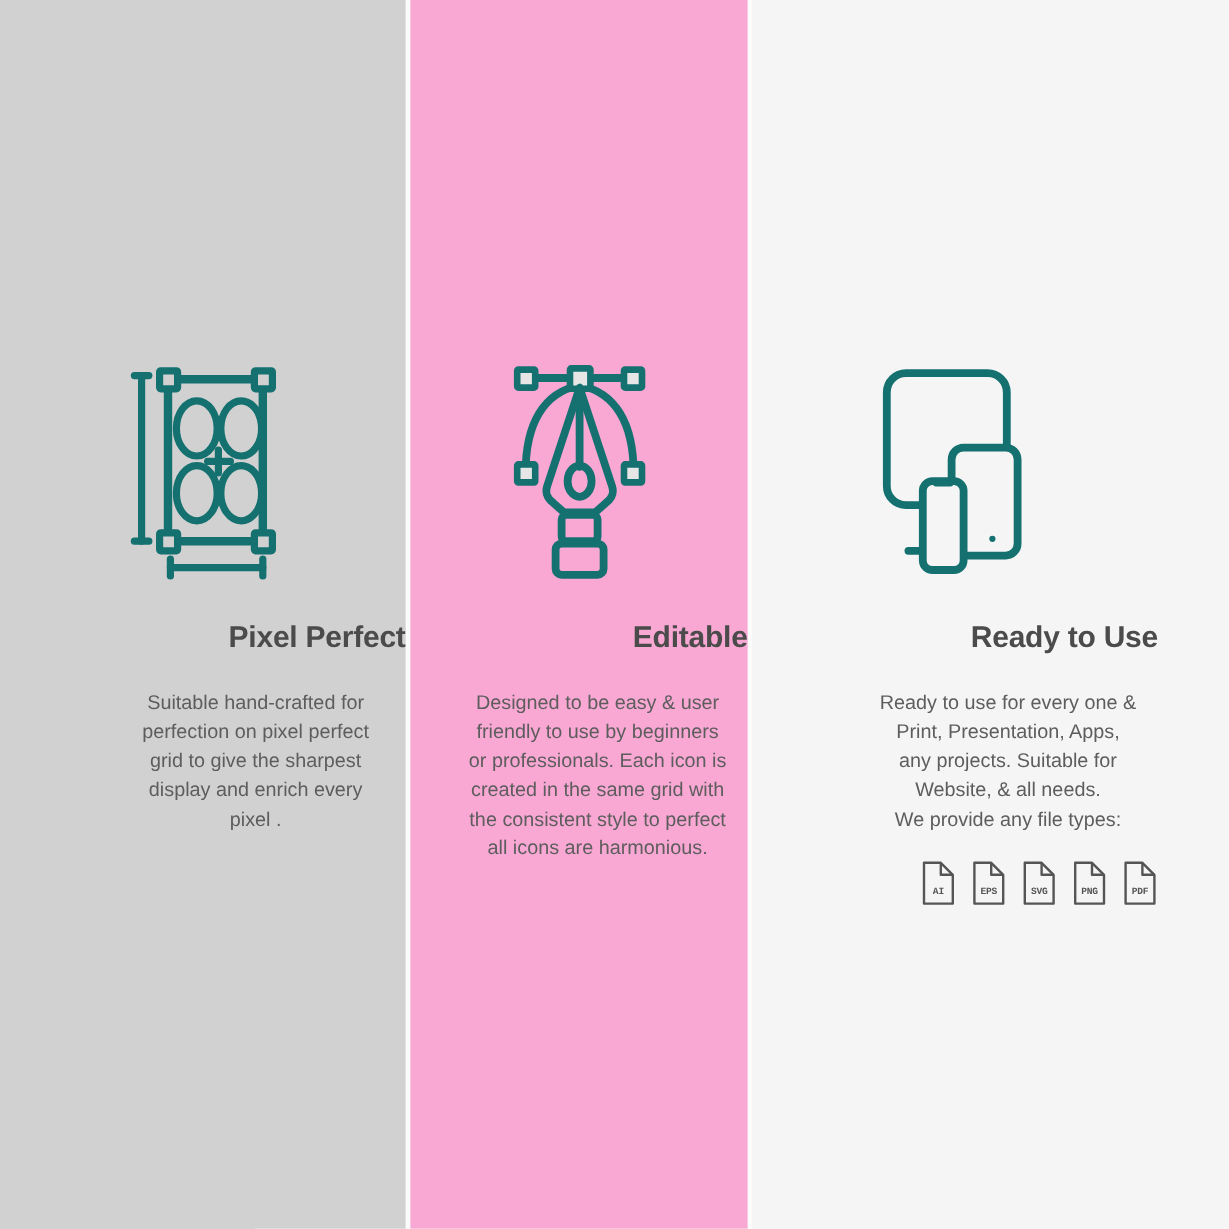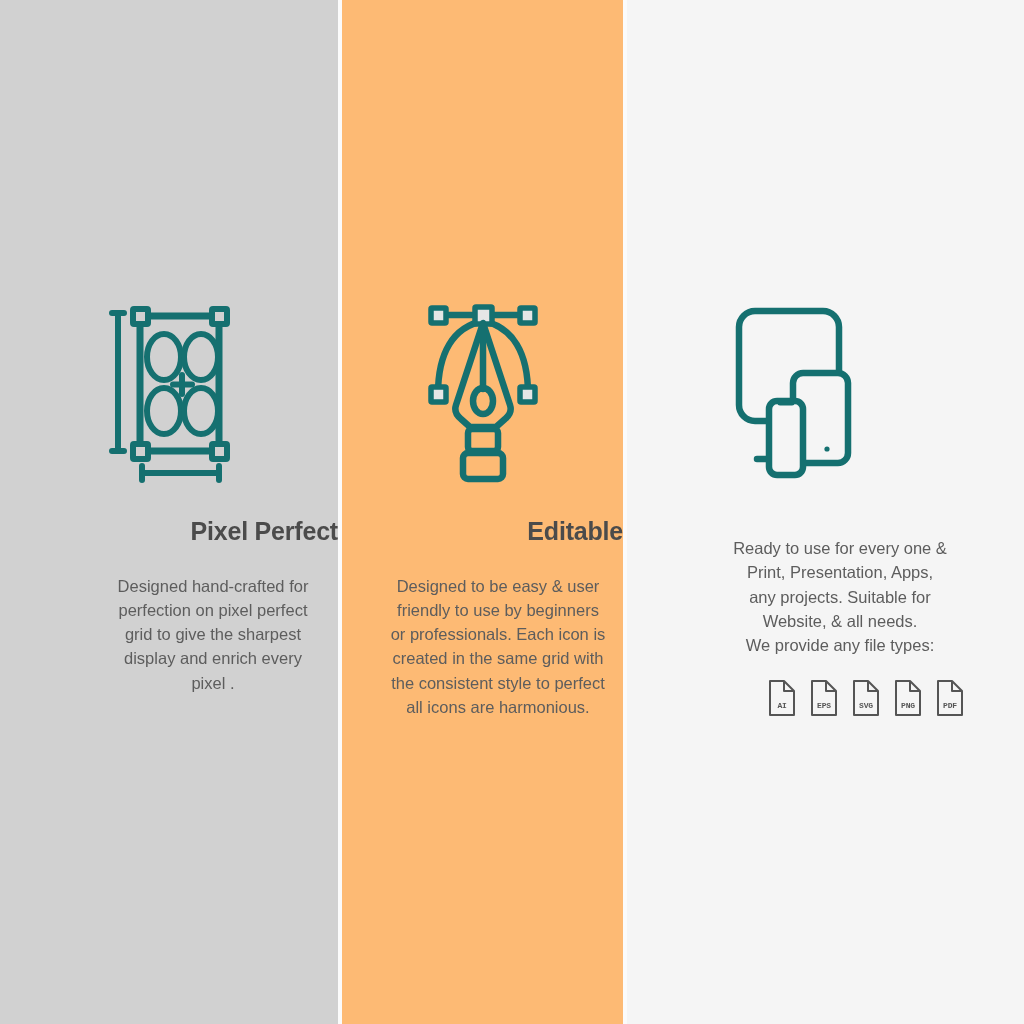--- a/index.html
+++ b/index.html
@@ -24,21 +24,21 @@
     position: relative;
     height: 1024px;
     display: flex;
     flex-direction: column;
     align-items: flex-end;
     box-sizing: border-box;
   }
 
   .panel-1 { width: 338px; background: #d1d1d1; }
   .divider { width: 4px; height: 1024px; background: #fbfbfb; flex: 0 0 4px; }
-  .panel-2 { width: 281px; background: #fdba74; }
+  .panel-2 { width: 281px; background: #f9a8d4; }
   .panel-3 { width: 338px; background: #f5f5f5; }
 
   .icon-wrap {
     height: 230px;
     width: 100%;
     margin-top: 278px;
     display: flex;
     align-items: center;
     justify-content: center;
   }
@@ -143,21 +143,21 @@
         <g stroke-width="6">
           <line x1="75" y1="74" x2="75" y2="93"></line>
           <line x1="66" y1="83.5" x2="85" y2="83.5"></line>
         </g>
       </svg>
     </div>
 
     <div class="panel-title">Pixel Perfect</div>
 
     <div class="panel-body">
-      <span class="ln">Designed hand-crafted for</span>
+      <span class="ln">Suitable hand-crafted for</span>
       <span class="ln">perfection on pixel perfect</span>
       <span class="ln">grid to give the sharpest</span>
       <span class="ln">display and enrich every</span>
       <span class="ln">pixel .</span>
     </div>
   </div>
 
   <div class="divider"></div>
 
   <div class="panel panel-2">
@@ -226,20 +226,21 @@
           <circle cx="96" cy="146" r="2.6" fill="#157070" stroke="none"></circle>
         </g>
 
         <g>
           <rect x="38" y="98" width="34" height="74" rx="8" fill="#f5f5f5"></rect>
           <path d="M49 100 L 61 100" stroke-width="5"></path>
         </g>
       </svg>
     </div>
 
+    <div class="panel-title">Ready to Use</div>
 
     <div class="panel-body">
       <span class="ln">Ready to use for every one &amp;</span>
       <span class="ln">Print, Presentation, Apps,</span>
       <span class="ln">any projects. Suitable for</span>
       <span class="ln">Website, &amp; all needs.</span>
       <span class="ln">We provide any file types:</span>
     </div>
 
     <div class="filetypes">

